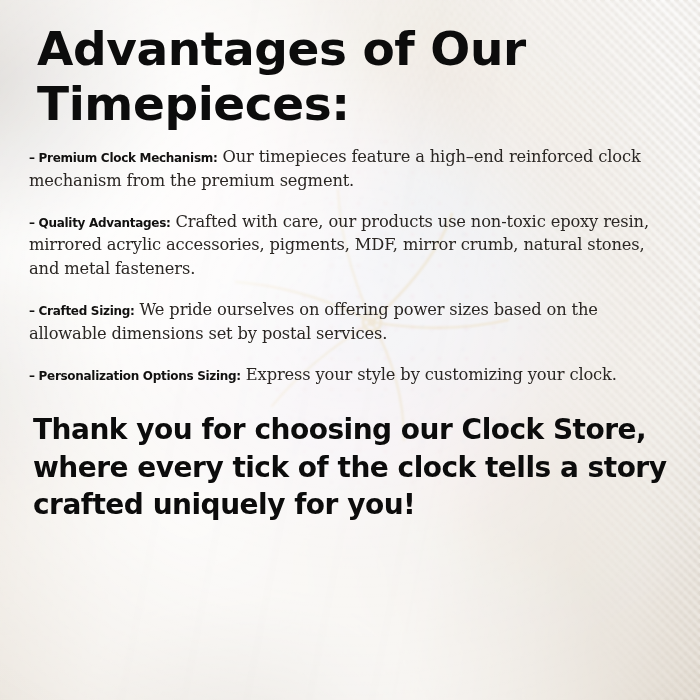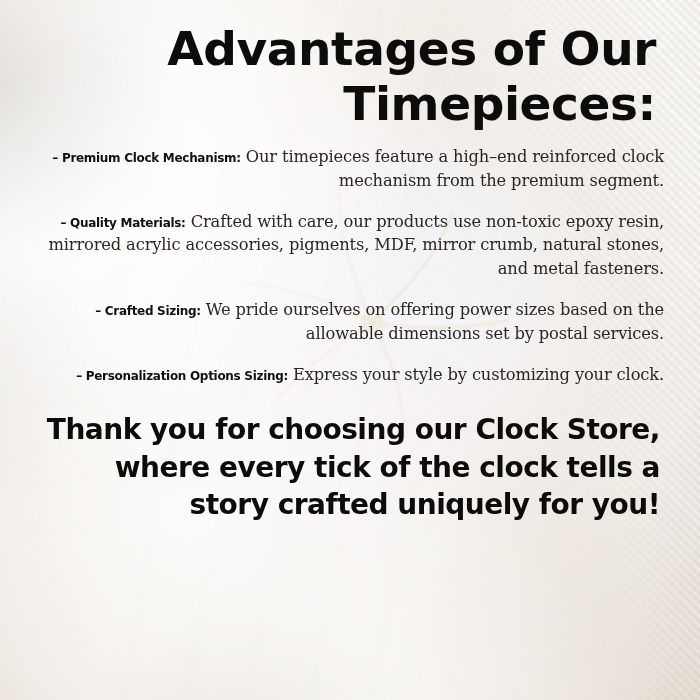--- a/index.html
+++ b/index.html
@@ -142,23 +142,23 @@
 
   
   .bg-soft   { backdrop-filter:blur(1.2px); }
   .bg-vign   { background:radial-gradient(120% 100% at 50% 45%, rgba(255,255,255,.18) 0%, rgba(255,255,255,0) 55%, rgba(120,106,92,.12) 100%); }
 
   
   .content {
     position:relative;
     z-index:5;
     width:700px; height:700px;
-    padding:22px 18px 10px;
+    padding:22px 11px 10px;
     display:flex; flex-direction:column;
-    text-align:right;
+    text-align:left;
     color:#111;
   }
 
   .heading {
     font-family:"DejaVu Sans", sans-serif;
     font-weight:bold;
     font-size:47px;
     line-height:1.16;
     letter-spacing:-.4px;
     color:#0c0c0c;
@@ -234,21 +234,21 @@
     </h1>
 
     <div class="bullets">
 
       <p class="bullet">
         <span class="lead">– Premium Clock Mechanism:</span>
         <span>Our timepieces feature a high–end reinforced clock mechanism from the premium segment.</span>
       </p>
 
       <p class="bullet">
-        <span class="lead">– Quality Materials:</span>
+        <span class="lead">– Quality Advantages:</span>
         <span>Crafted with care, our products use non-toxic epoxy resin, mirrored acrylic accessories, pigments, MDF, mirror crumb, natural stones, and metal fasteners.</span>
       </p>
 
 
       <p class="bullet">
         <span class="lead">– Crafted Sizing:</span>
         <span>We pride ourselves on offering power sizes based on the allowable dimensions set by postal services.</span>
       </p>
 
       <p class="bullet">

